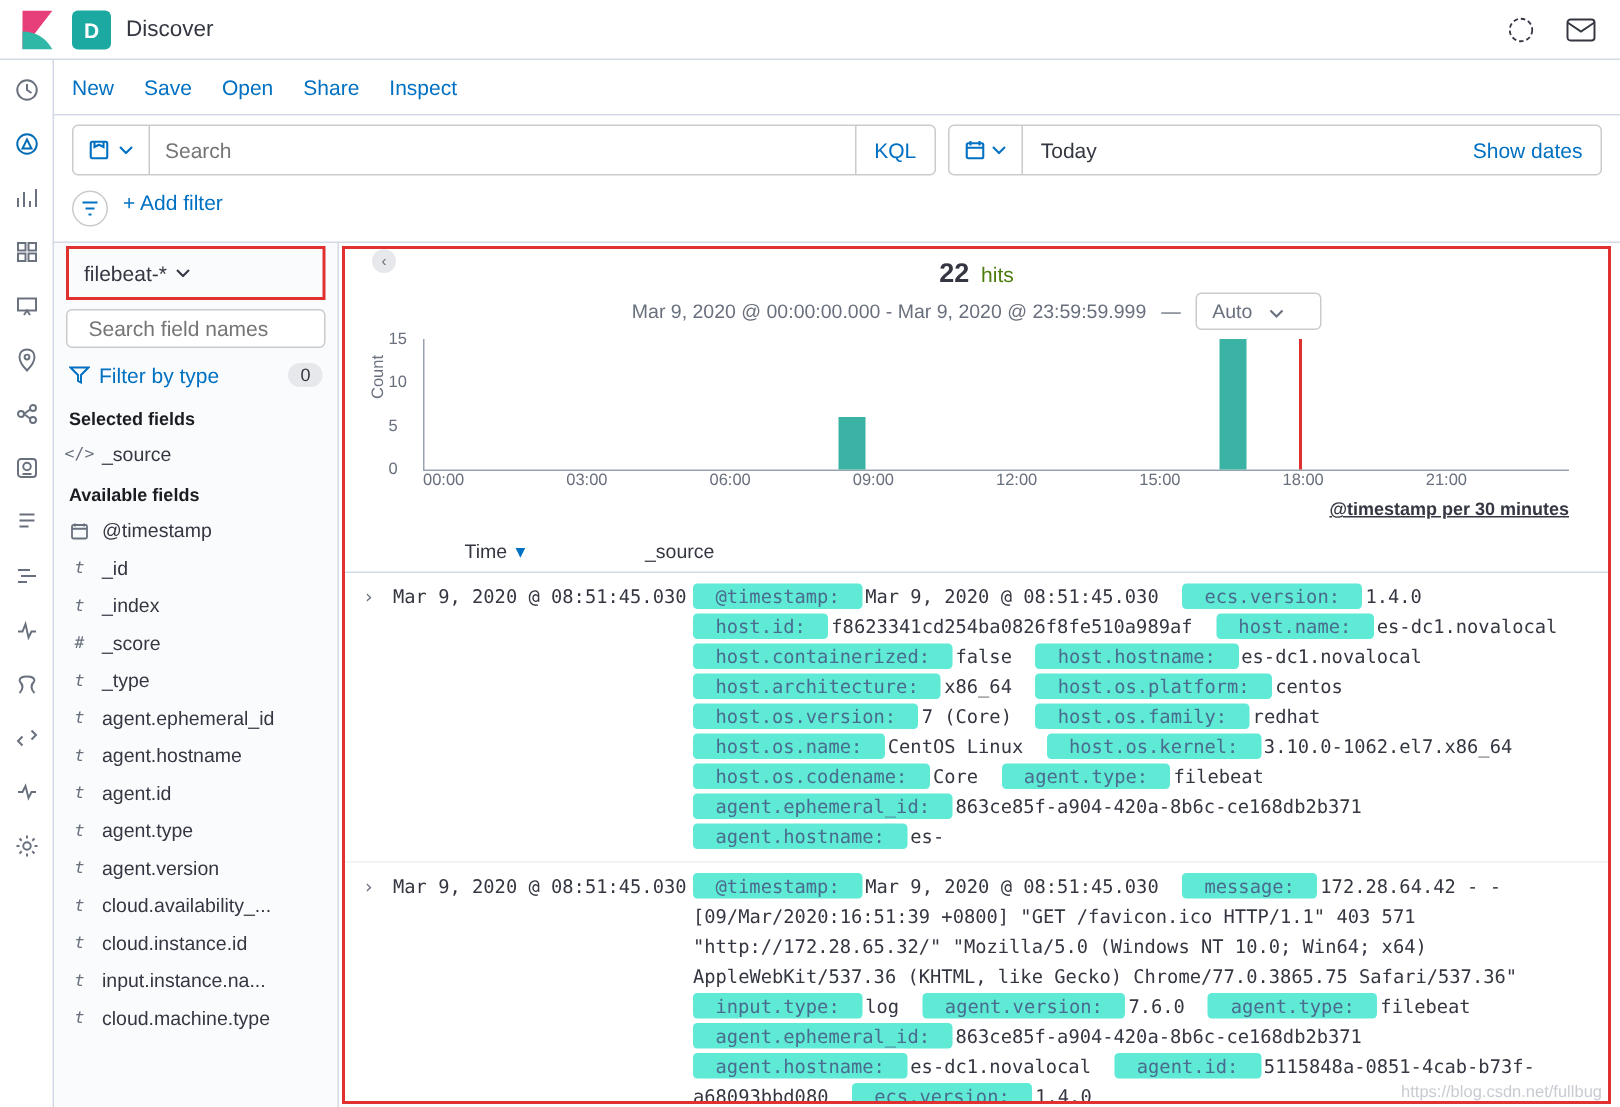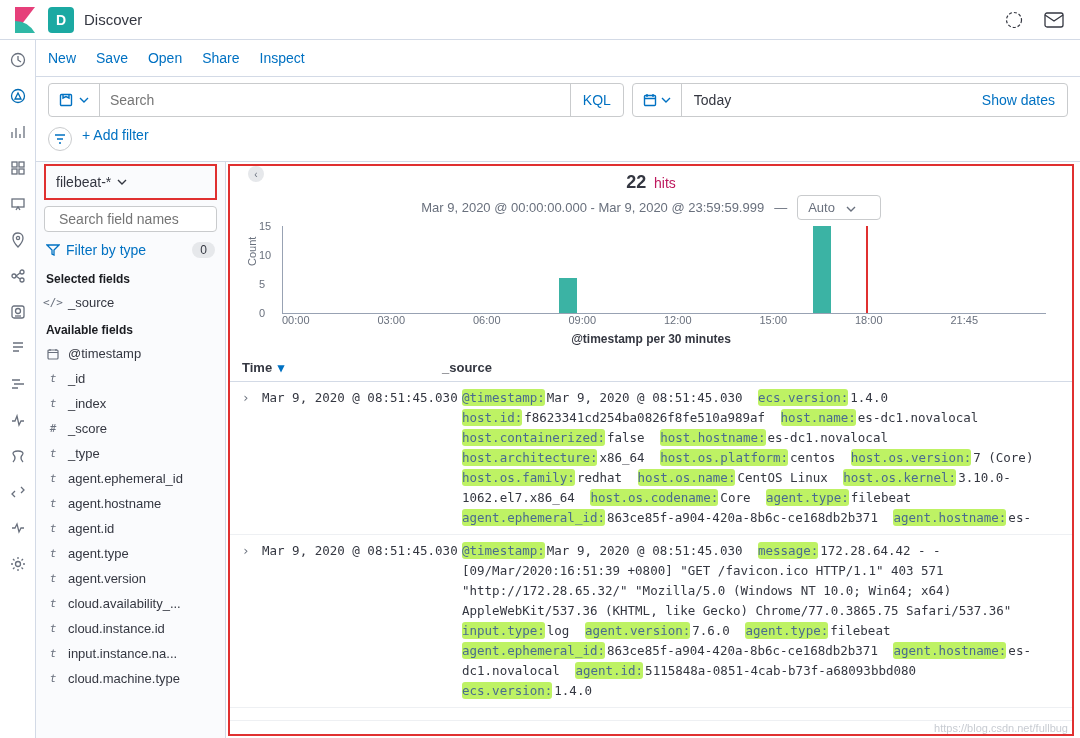--- a/index.html
+++ b/index.html
@@ -39,42 +39,42 @@
 .field-search input{ border:none; outline:none; flex:1; font-size:14px; color:#69707d; background:transparent;}
 .filter-type{ display:flex; align-items:center; gap:6px; color:#0071c2; padding:6px 10px; font-size: 14px;}
 .filter-type .badge{background:#e6e8eb; color:#343741; border-radius:10px; padding:1px 8px; font-size:12px; margin-left:auto;}
 .section-h{ font-size:12px; font-weight:700; color:#1a1c21; padding: 8px 10px 4px;}
 .field-list{ overflow-y:auto;}
 .field-item{ display:flex; align-items:center; gap:8px; padding:5px 10px; font-size:13px; color:#343741;}
 .ftype{ width:14px; display:inline-flex; justify-content:center; color:#69707d; font-family: monospace; font-size:11px;}
 .results{ flex:1; display:flex; flex-direction:column; min-width:0; border:2px solid #e03030; margin: 2px 6px 2px 2px; }
 .hits-header{ text-align:center; padding: 6px 0 2px; }
 .hits-header .num{ font-size:18px; font-weight:600;}
-.hits-header .label{ color:#be185d; margin-left:4px;margin-top:15px;}
+.hits-header .label{ color:#4d7c0f; margin-left:4px;margin-top:15px;}
 .range-row{ display:flex; justify-content:center; align-items:center; gap:10px; color:#69707d; font-size:13px; padding-bottom:6px;}
 .interval-sel{ border:1px solid #c9cbcd; border-radius:4px; padding:4px 24px 4px 10px; background:#fff;}
 .chart-wrap{ padding: 0 26px 8px 26px;}
 .chart-area{ position:relative; height:120px; display:flex; flex-direction:column;}
 .axis-label{ position:absolute; left:-4px; top:50%; transform: rotate(-90deg) translateX(26px); transform-origin: left center; font-size:11px; color:#69707d;}
 .plot{ flex:1; position:relative; border-left:1px solid #98a2b3; border-bottom:1px solid #98a2b3; margin-left:26px;}
 .ytick{ position:absolute; left:-24px; font-size:11px; color:#69707d; transform: translateY(50%);}
 .bar{ position:absolute; bottom:0; width:18px; background:#3bb3a4; }
 .red-line{ position:absolute; bottom:0; top: 0; width:2px; background:#e03030; }
 .xticks{ display:flex; margin-left:26px; font-size:11px; color:#69707d;}
 .xtick{ flex:1; text-align:left; }
-.xaxis-title{ text-align:center; font-size:12px; font-weight:700; padding-top:6px;}
+.xaxis-title{ text-align:right; font-size:12px; font-weight:700; padding-top:6px;text-decoration:underline;}
 .doc-table{ flex:1; min-height:0; overflow:auto; font-family: Consolas, Menlo, monospace; font-size:12.5px;}
-.dt-head{ display:flex; border-bottom:1px solid #d3dae6; padding: 6px 12px; font-family: -apple-system, sans-serif; font-size:13px; font-weight:700; position: sticky; top:0; background:#fff;}
+.dt-head{ display:flex; border-bottom:1px solid #d3dae6; padding: 6px 0; font-family: -apple-system, sans-serif; font-size:13px; font-weight:400; position: sticky; top:0; background:#fff;text-align:center;}
 .dt-head .col-time{ width:200px; color: #343741;}
 .dt-head .col-time .caret{ color:#0071c2; margin-left:2px;}
 .dt-row{ display:flex; border-bottom:1px solid #eef0f3; padding: 6px 12px; }
 .dt-expand{ width:20px; color:#69707d; display:flex; align-items:flex-start; padding-top:2px;}
 .dt-time{ width:200px; padding-top:2px; color:#343741;}
 .dt-src{ flex:1; line-height:1.6;}
-.kv-key{ background:#bef264; color:#4a6c8f; padding:1px 0; border-radius:3px; margin-right:2px;margin-top:40px;}
+.kv-key{ background:#5eead4; color:#4a6c8f; padding:1px 15px; border-radius:3px; margin-right:2px;margin-top:40px;}
 .kv-val{ margin-right:8px;}
 .watermark{ position:absolute; right:12px; bottom:4px; color:#c8ccd2; font-size:11px; font-family: -apple-system, sans-serif;}
 svg{ display:block;}
 </style>
 </head>
 <body>
 <div class="app">
 
 <div class="topbar">
   <div class="logo">
@@ -392,21 +392,21 @@
                   <div class="red-line" style="left: 76.47%;"></div>
                 </div>
             <div class="xticks" id="xticks">
                   <span class="xtick">00:00</span>
                   <span class="xtick">03:00</span>
                   <span class="xtick">06:00</span>
                   <span class="xtick">09:00</span>
                   <span class="xtick">12:00</span>
                   <span class="xtick">15:00</span>
                   <span class="xtick">18:00</span>
-                  <span class="xtick">21:45</span>
+                  <span class="xtick">21:00</span>
                 </div>
             <div class="xaxis-title">@timestamp per 30 minutes</div>
           </div>
         </div>
         <div class="doc-table">
           <div class="dt-head">
             <div class="col-time">
               <span>Time</span><span class="caret">&nbsp;▾</span>
             </div>
             <div>_source</div>

